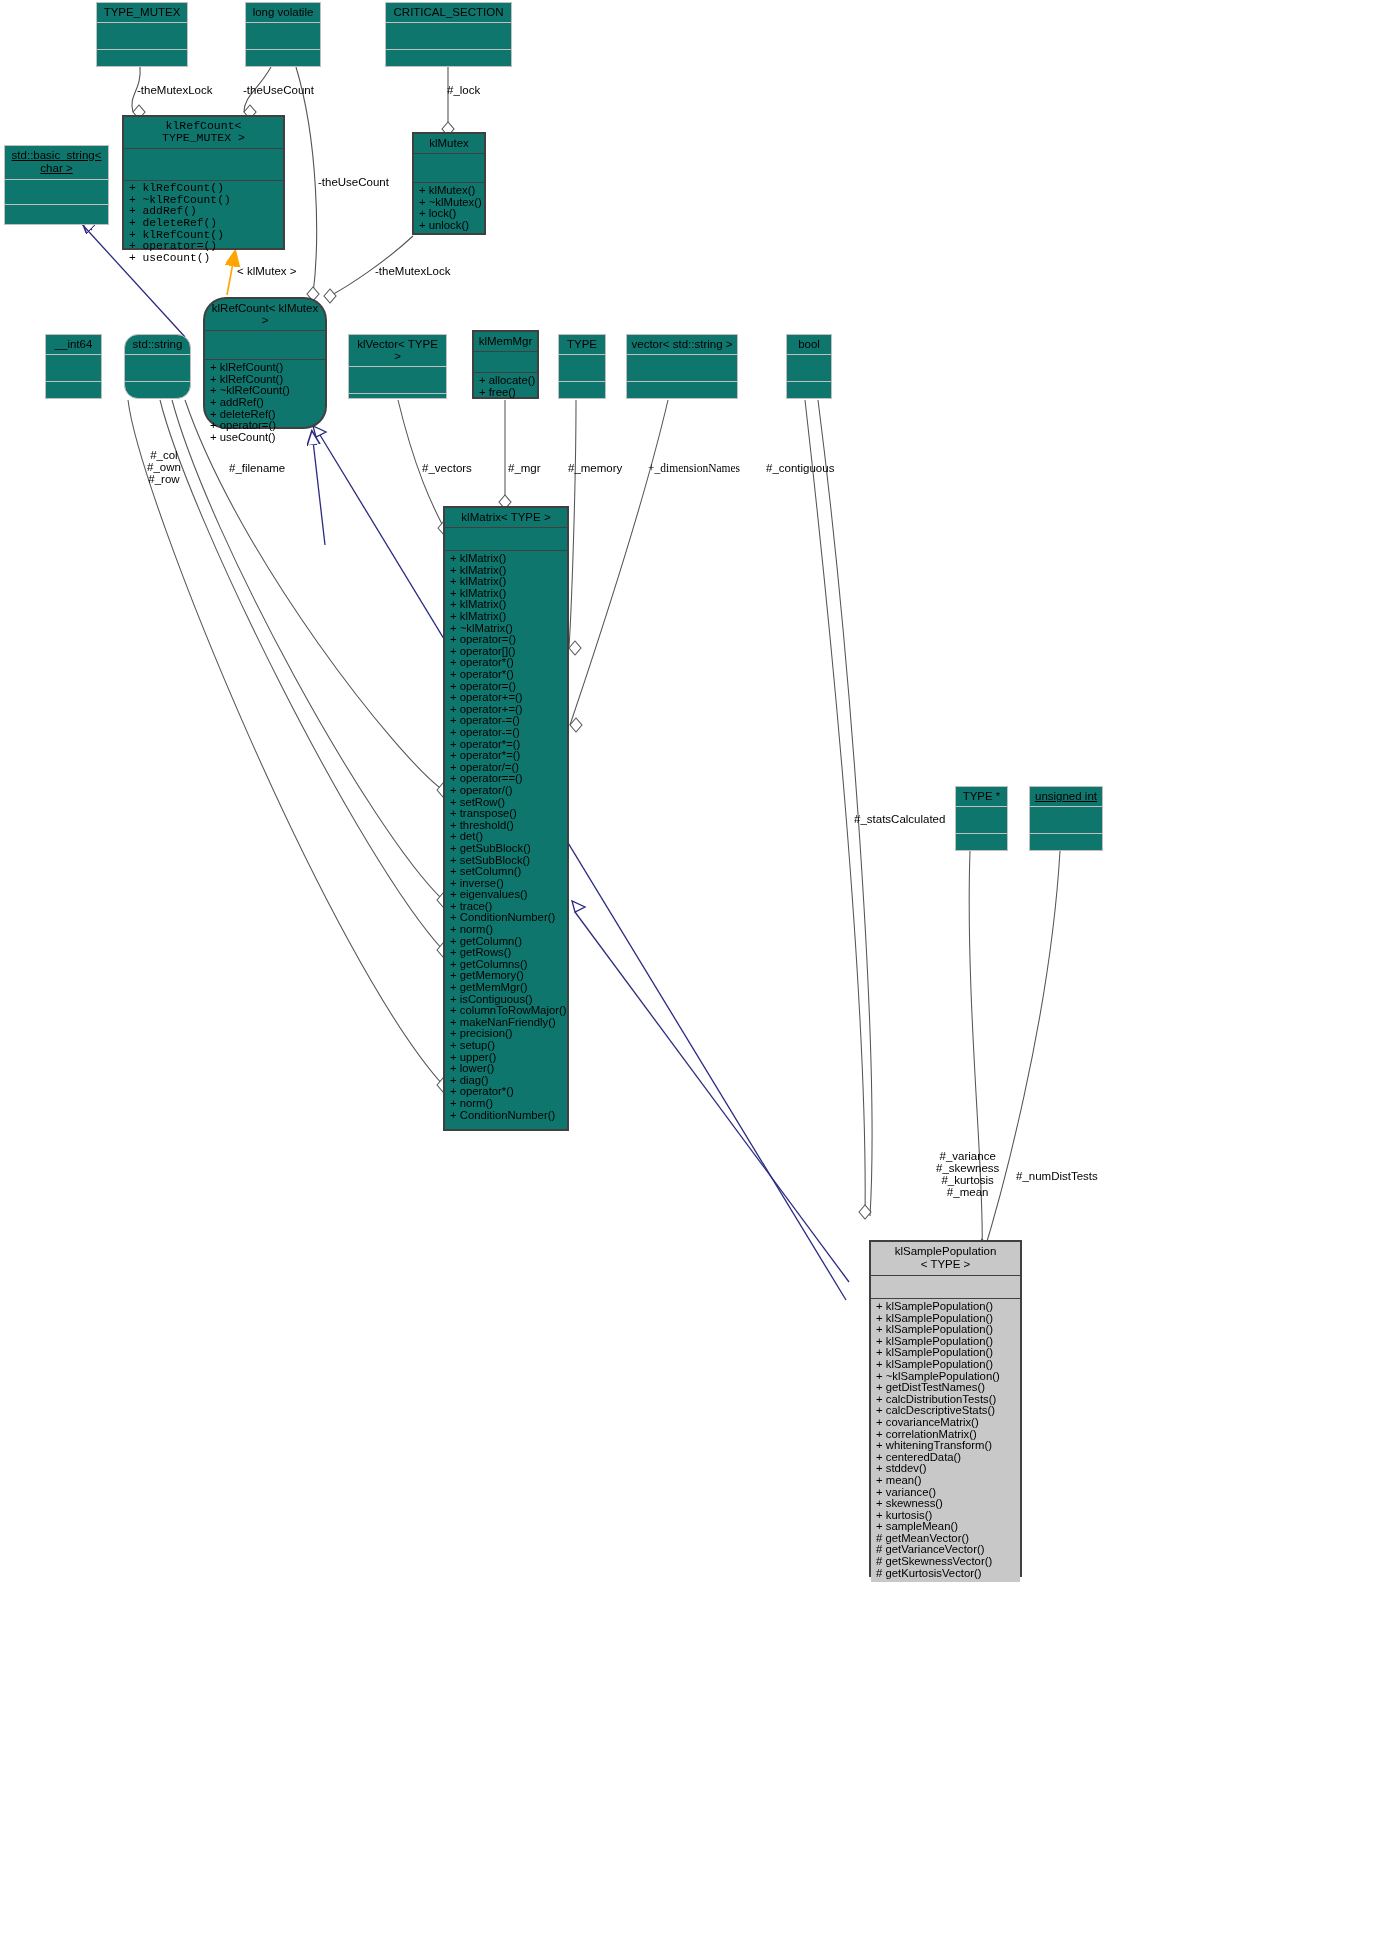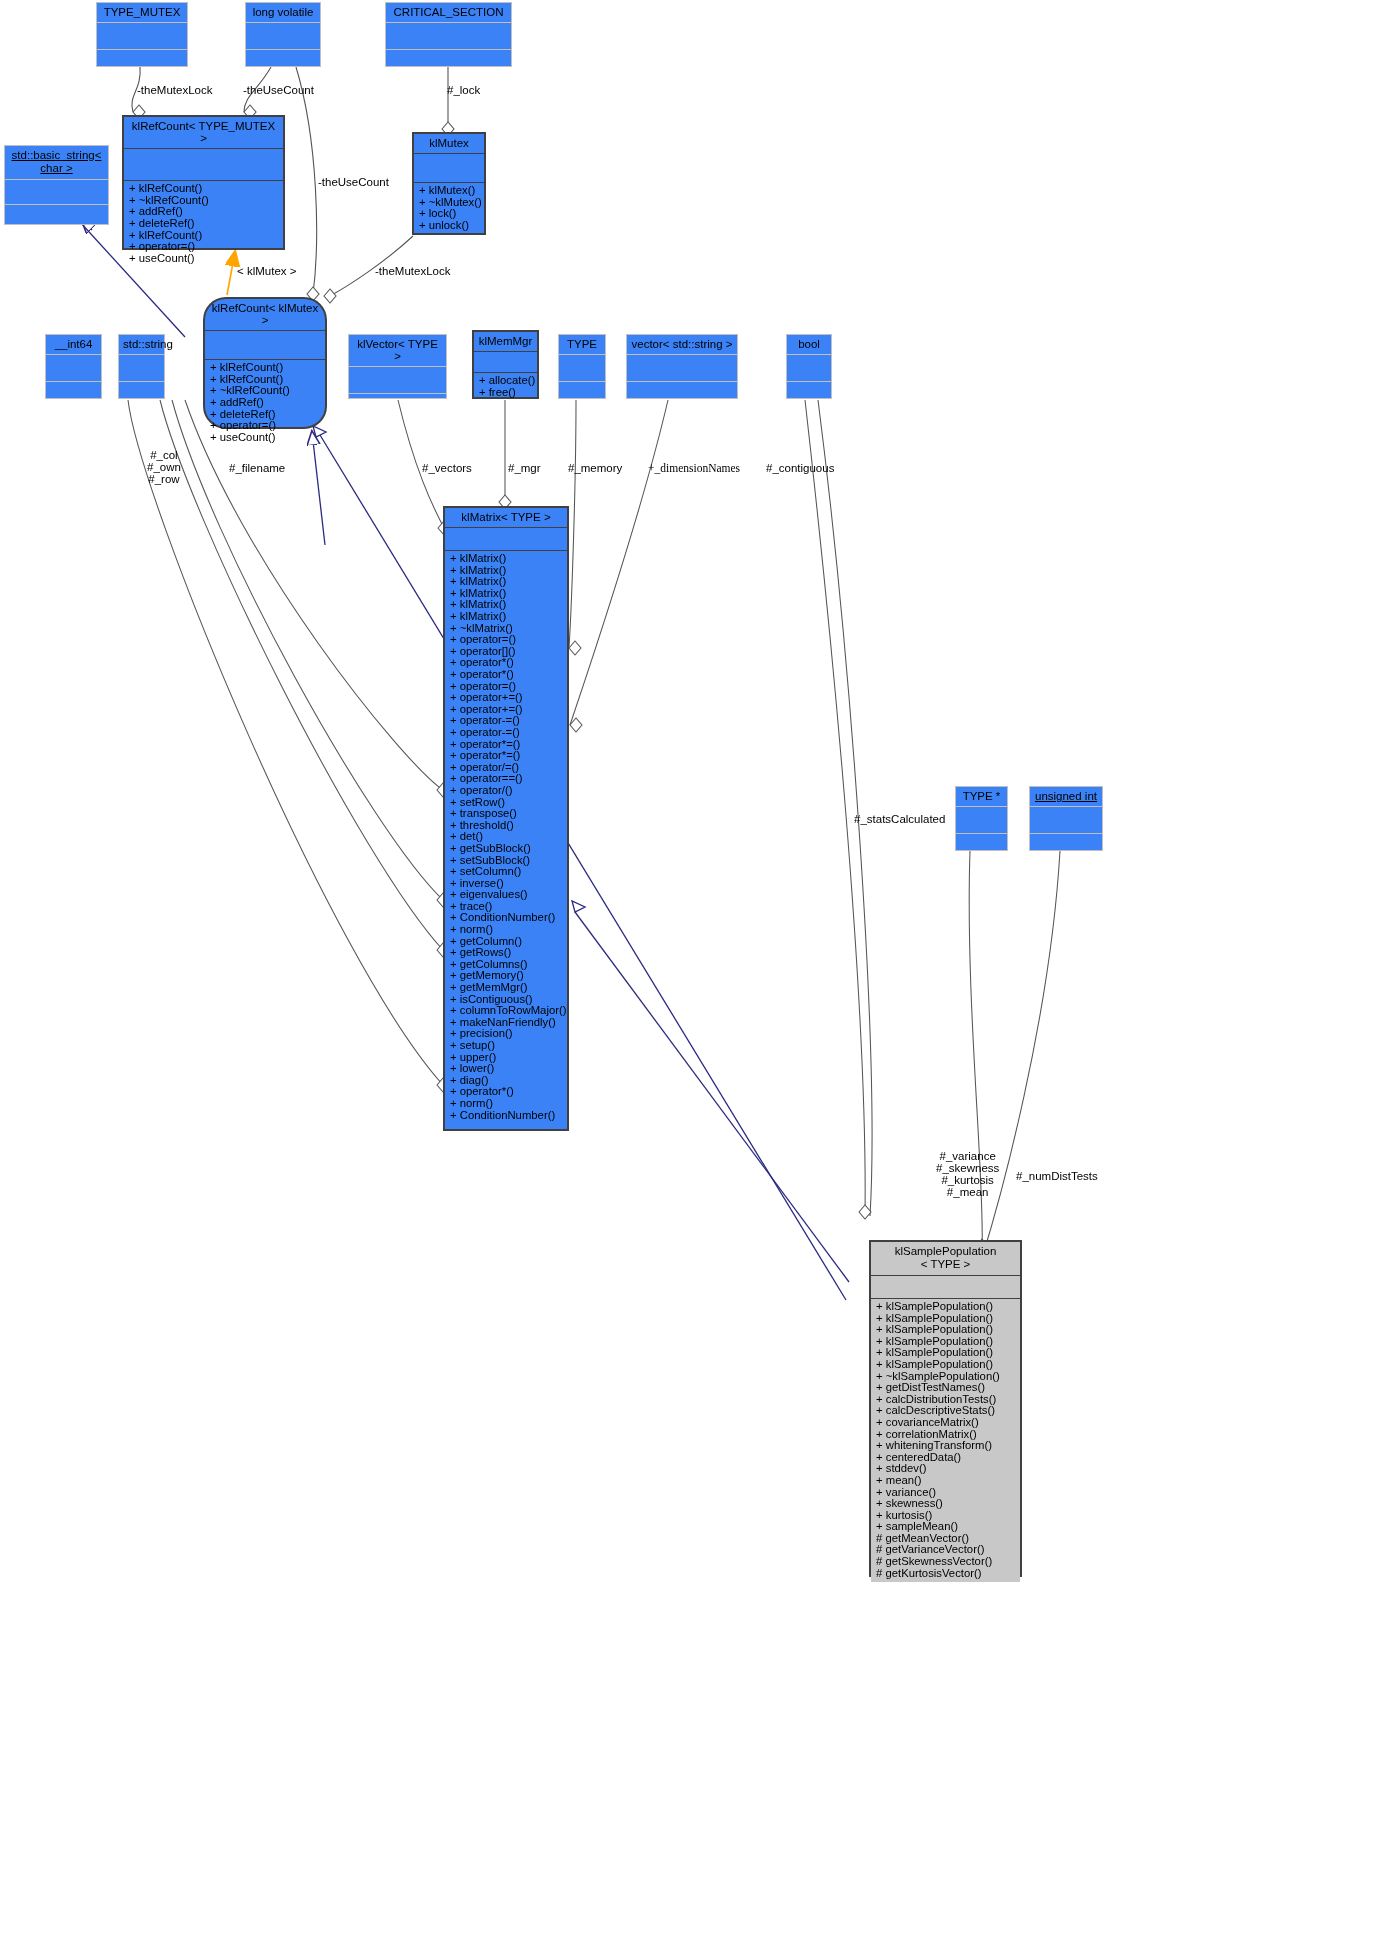--- a/index.html
+++ b/index.html
@@ -23,21 +23,21 @@
   svg.edges {
     position: absolute;
     left: 0; top: 0;
     width: 1379px;
     height: 1953px;
     pointer-events: none;
   }
   .node {
     position: absolute;
     box-sizing: border-box;
-    background: #3b82f6;
+    background: #0f766e;
     border: 1px solid #c0c0c0;
     font-size: 11.5px;
     line-height: 1.05;
     color: #000000;
   }
   .node.bold {
     border: 2px solid #404040;
   }
   .node.filled {
     background: #c8c8c8;
@@ -178,21 +178,21 @@
     <div class="ops" style="height:22px;"></div>
   </div>
 
   <div class="node" style="left:4px;top:145px;width:105px;height:80px;text-decoration:underline;">
     <div class="title" style="line-height:13px;">std::basic_string&lt;
 char &gt;</div>
     <div class="attrs" style="height:20px;"></div>
     <div class="ops" style="height:20px;"></div>
   </div>
 
-  <div class="node bold" style="left:122px;top:115px;width:163px;height:135px;">
+  <div class="node bold" style="left:122px;top:115px;width:163px;height:135px;font-family:Liberation Mono, monospace;">
     <div class="title">klRefCount&lt; TYPE_MUTEX &gt;</div>
     <div class="attrs" style="height:27px;"></div>
     <div class="ops">
         <div>+ klRefCount()</div>
         <div>+ ~klRefCount()</div>
         <div>+ addRef()</div>
         <div>+ deleteRef()</div>
         <div>+ klRefCount()</div>
         <div>+ operator=()</div>
         <div>+ useCount()</div>
@@ -223,21 +223,21 @@
         <div>+ useCount()</div>
       </div>
   </div>
 
   <div class="node" style="left:45px;top:334px;width:57px;height:65px;">
     <div class="title">__int64</div>
     <div class="attrs" style="height:22px;"></div>
     <div class="ops" style="height:22px;"></div>
   </div>
 
-  <div class="node" style="left:118px;top:334px;width:47px;height:65px;">
+  <div class="node" style="left:124px;top:334px;width:67px;height:65px;border-radius:14px;">
     <div class="title">std::string</div>
     <div class="attrs" style="height:22px;"></div>
     <div class="ops" style="height:22px;"></div>
   </div>
 
   <div class="node" style="left:348px;top:334px;width:99px;height:65px;">
     <div class="title">klVector&lt; TYPE &gt;</div>
     <div class="attrs" style="height:22px;"></div>
     <div class="ops" style="height:22px;"></div>
   </div>

